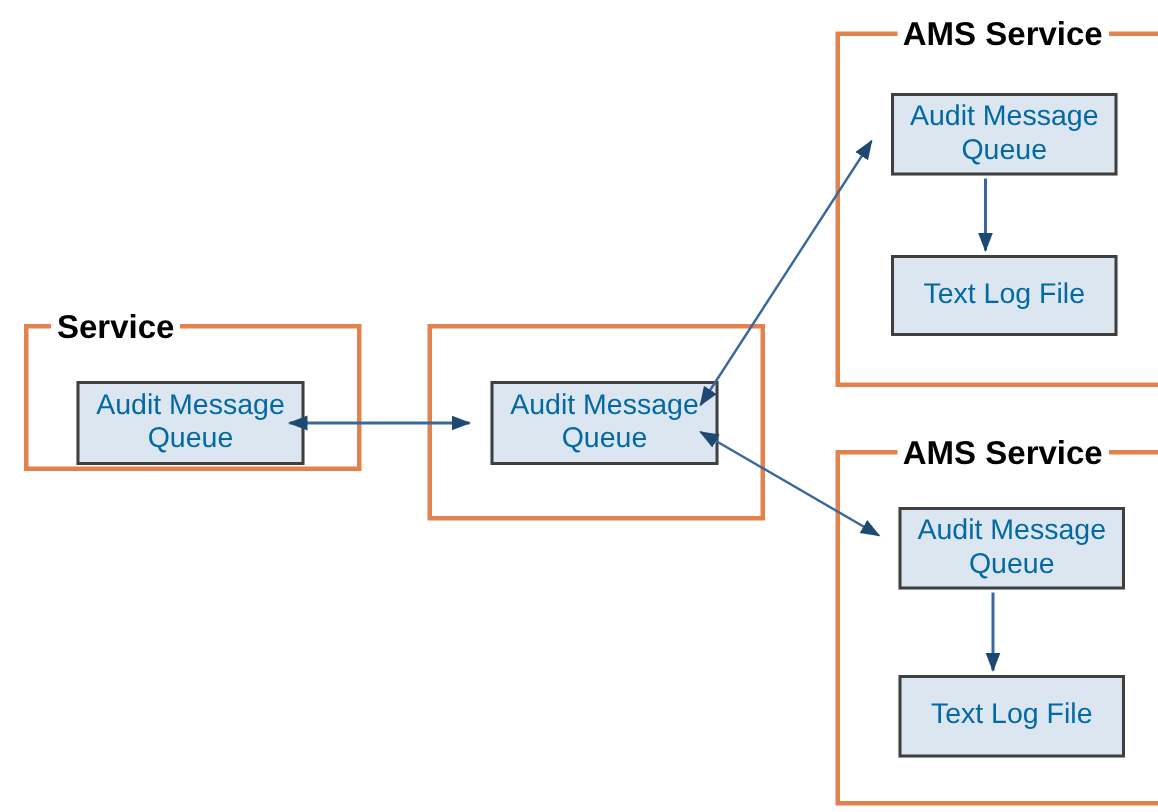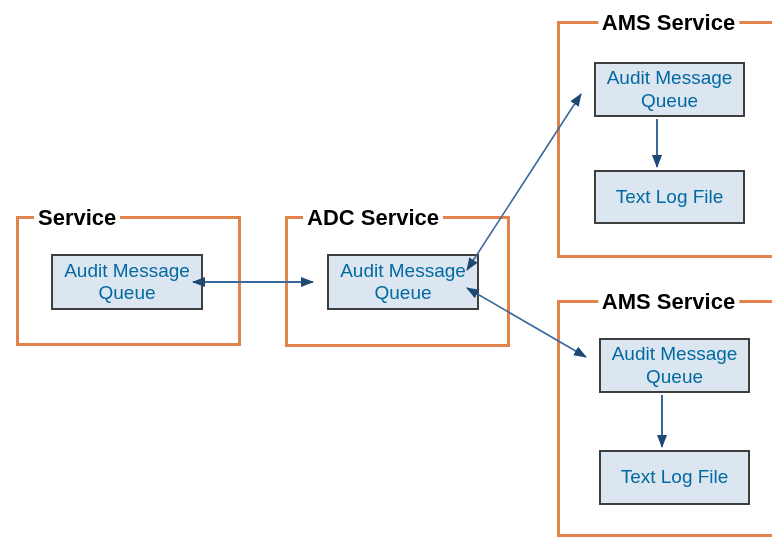--- a/index.html
+++ b/index.html
@@ -46,21 +46,21 @@
     align-items: center;
     justify-content: center;
     text-align: center;
     font-size: 19px;
     line-height: 1.18;
     color: #0369a1;
     padding: 2px 3px;
   }
 
   
-  #c-service    { left: 4px;   top: 216px; width: 225px; height: 130px; }
+  #c-service    { left: 4px;   top: 216px; width: 225px; height: 98px; }
   #c-adc        { left: 273px; top: 216px; width: 225px; height: 131px; }
   #c-ams-top    { left: 545px; top: 21px;  width: 223px; height: 237px; }
   #c-ams-bottom { left: 545px; top: 300px; width: 223px; height: 237px; }
 
   
   #n-service-queue    { left: 32px; top: 35px;  width: 152px; height: 56px; }
   #n-adc-queue        { left: 39px; top: 35px;  width: 152px; height: 56px; }
   #n-ams-top-queue    { left: 34px; top: 38px;  width: 151px; height: 55px; }
   #n-ams-top-log      { left: 34px; top: 146px; width: 151px; height: 54px; }
   #n-ams-bottom-queue { left: 39px; top: 35px;  width: 151px; height: 55px; }
@@ -80,21 +80,20 @@
 <body>
 
 <div class="stage">
 
   <div class="container" id="c-service">
     <span class="container-title title-left">Service</span>
     <div class="node" id="n-service-queue">Audit Message Queue</div>
   </div>
 
   <div class="container" id="c-adc">
-    <span class="container-title title-left">ADC Service</span>
     <div class="node" id="n-adc-queue">Audit Message Queue</div>
   </div>
 
   <div class="container" id="c-ams-top">
     <span class="container-title title-center">AMS Service</span>
     <div class="node" id="n-ams-top-queue">Audit Message Queue</div>
     <div class="node" id="n-ams-top-log">Text Log File</div>
   </div>
 
   <div class="container" id="c-ams-bottom">

